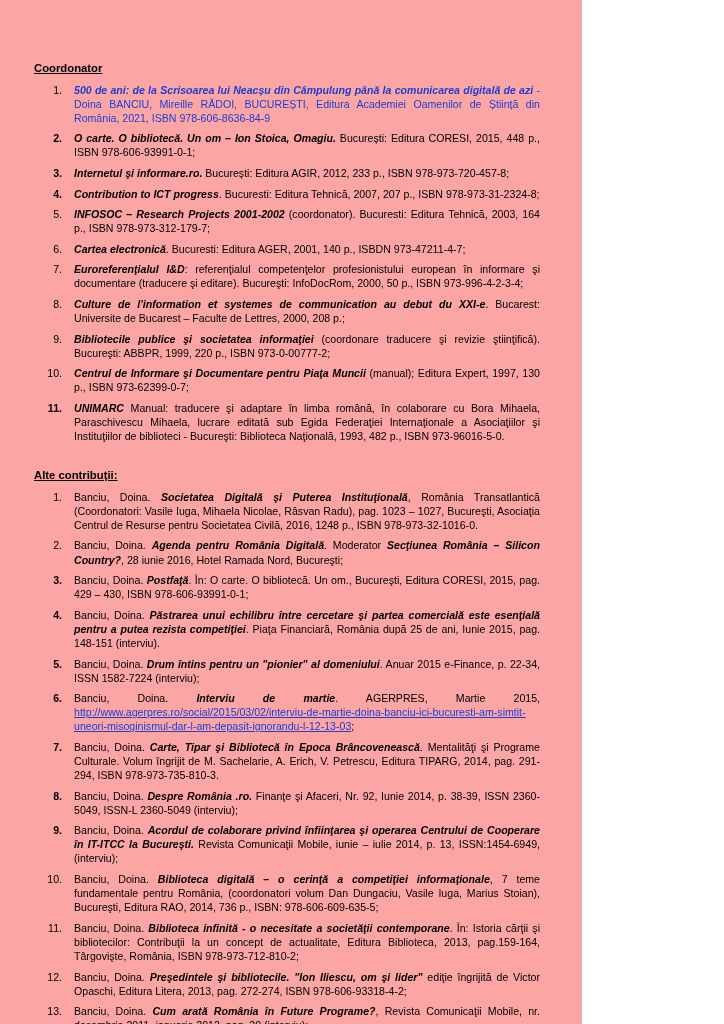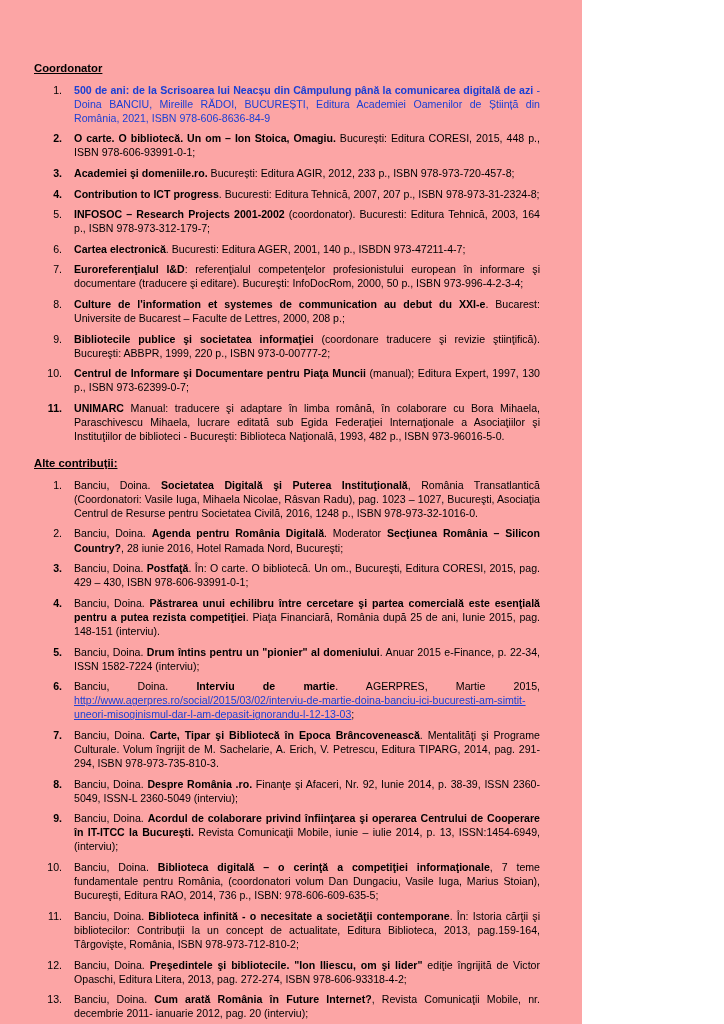--- a/index.html
+++ b/index.html
@@ -22,21 +22,21 @@
     background: #fca5a5;
   }
   .section-heading {
     font-size: 11.3px;
     font-weight: bold;
     text-decoration: underline;
     margin: 0 0 7px 0;
     line-height: 1.2;
   }
   .section-heading.second {
-    margin-top: 14px;
+    margin-top: 26px;
   }
   ol.refs {
     list-style: none;
     margin: 0;
     padding: 0;
     counter-reset: refitem;
   }
   ol.refs > li {
     position: relative;
     padding-left: 40px;
@@ -48,40 +48,40 @@
   ol.refs > li .num {
     position: absolute;
     left: 0;
     width: 28px;
     text-align: right;
     font-size: 10.6px;
   }
   ol.refs > li .num.bold {
     font-weight: bold;
   }
-  .b { font-weight: bold; }
+  .b { font-weight: bold; font-style: italic; }
   .link {
     color: #1a3fd4;
     text-decoration: underline;
   }
   .blue {
     color: #1a3fd4;
   }
   .txt { display: inline; }
 </style>
 </head>
 <body>
 
 <div class="page">
   <div id="sections-root">
       <div class="section-heading">Coordonator</div>
       <ol class="refs">
         <li><span class="num">1.</span><span class="b blue">500 de ani: de la Scrisoarea lui Neacșu din Câmpulung până la comunicarea digitală de azi</span><span class="blue"> - Doina BANCIU, Mireille RĂDOI, BUCUREȘTI, Editura Academiei Oamenilor de Știință din România, 2021, ISBN 978-606-8636-84-9</span></li>
         <li><span class="num bold">2.</span><span class="b">O carte. O bibliotecă. Un om – Ion Stoica, Omagiu.</span><span class="txt"> București: Editura CORESI, 2015, 448 p., ISBN 978-606-93991-0-1;</span></li>
-        <li><span class="num bold">3.</span><span class="b">Academiei şi domeniile.ro.</span><span class="txt"> București: Editura AGIR, 2012, 233 p., ISBN 978-973-720-457-8;</span></li>
+        <li><span class="num bold">3.</span><span class="b">Internetul şi informare.ro.</span><span class="txt"> București: Editura AGIR, 2012, 233 p., ISBN 978-973-720-457-8;</span></li>
         <li><span class="num bold">4.</span><span class="b">Contribution to ICT progress</span><span class="txt">. Bucuresti: Editura Tehnică, 2007, 207 p., ISBN 978-973-31-2324-8;</span></li>
         <li><span class="num">5.</span><span class="b">INFOSOC – Research Projects 2001-2002</span><span class="txt"> (coordonator). Bucuresti: Editura Tehnică, 2003, 164 p., ISBN 978-973-312-179-7;</span></li>
         <li><span class="num">6.</span><span class="b">Cartea electronică</span><span class="txt">. Bucuresti: Editura AGER, 2001, 140 p., ISBDN 973-47211-4-7;</span></li>
         <li><span class="num">7.</span><span class="b">Euroreferenţialul I&amp;D</span><span class="txt">: referenţialul competenţelor profesionistului european în informare şi documentare (traducere şi editare). Bucureşti: InfoDocRom, 2000, 50 p., ISBN 973-996-4-2-3-4;</span></li>
         <li><span class="num">8.</span><span class="b">Culture de l'information et systemes de communication au debut du XXI-e</span><span class="txt">. Bucarest: Universite de Bucarest – Faculte de Lettres, 2000, 208 p.;</span></li>
         <li><span class="num">9.</span><span class="b">Bibliotecile publice şi societatea informaţiei</span><span class="txt"> (coordonare traducere şi revizie ştiinţifică). Bucureşti: ABBPR, 1999, 220 p., ISBN 973-0-00777-2;</span></li>
         <li><span class="num">10.</span><span class="b">Centrul de Informare şi Documentare pentru Piaţa Muncii</span><span class="txt"> (manual); Editura Expert, 1997, 130 p., ISBN 973-62399-0-7;</span></li>
         <li><span class="num bold">11.</span><span class="b">UNIMARC</span><span class="txt"> Manual: traducere şi adaptare în limba română, în colaborare cu Bora Mihaela, Paraschivescu Mihaela, lucrare editată sub Egida Federaţiei Internaţionale a Asociaţiilor şi Instituţiilor de biblioteci - Bucureşti: Biblioteca Naţională, 1993, 482 p., ISBN 973-96016-5-0.</span></li>
       </ol>
       <div class="section-heading second">Alte contribuţii:</div>
@@ -91,16 +91,16 @@
         <li><span class="num bold">3.</span><span class="txt">Banciu, Doina. </span><span class="b">Postfaţă</span><span class="txt">. În: O carte. O bibliotecă. Un om., Bucureşti, Editura CORESI, 2015,  pag. 429 – 430, ISBN 978-606-93991-0-1;</span></li>
         <li><span class="num bold">4.</span><span class="txt">Banciu, Doina. </span><span class="b">Păstrarea unui echilibru între cercetare şi partea comercială este esenţială pentru a putea rezista competiţiei</span><span class="txt">. Piaţa Financiară, România după 25 de ani, Iunie 2015, pag. 148-151 (interviu).</span></li>
         <li><span class="num bold">5.</span><span class="txt">Banciu, Doina. </span><span class="b">Drum întins pentru un "pionier" al domeniului</span><span class="txt">. Anuar 2015 e-Finance, p. 22-34, ISSN 1582-7224 (interviu);</span></li>
         <li><span class="num bold">6.</span><span class="txt">Banciu, Doina. </span><span class="b">Interviu de martie</span><span class="txt">. AGERPRES, Martie 2015, </span><a class="link" href="#">http://www.agerpres.ro/social/2015/03/02/interviu-de-martie-doina-banciu-ici-bucuresti-am-simtit-uneori-misoginismul-dar-l-am-depasit-ignorandu-l-12-13-03</a><span class="txt">;</span></li>
         <li><span class="num bold">7.</span><span class="txt">Banciu, Doina. </span><span class="b">Carte, Tipar şi Bibliotecă în Epoca Brâncovenească</span><span class="txt">. Mentalităţi şi Programe Culturale. Volum îngrijit de M. Sachelarie, A. Erich, V. Petrescu, Editura TIPARG, 2014, pag. 291-294, ISBN 978-973-735-810-3.</span></li>
         <li><span class="num bold">8.</span><span class="txt">Banciu, Doina. </span><span class="b">Despre România .ro.</span><span class="txt"> Finanţe şi Afaceri, Nr. 92, Iunie 2014, p. 38-39, ISSN 2360-5049, ISSN-L 2360-5049 (interviu);</span></li>
         <li><span class="num bold">9.</span><span class="txt">Banciu, Doina. </span><span class="b">Acordul de colaborare privind înfiinţarea şi operarea Centrului de Cooperare în IT-ITCC la Bucureşti.</span><span class="txt"> Revista Comunicaţii Mobile, iunie – iulie 2014, p. 13, ISSN:1454-6949, (interviu);</span></li>
         <li><span class="num">10.</span><span class="txt">Banciu, Doina. </span><span class="b">Biblioteca digitală – o cerinţă a competiţiei informaţionale</span><span class="txt">, 7 teme fundamentale pentru România, (coordonatori volum Dan Dungaciu, Vasile Iuga, Marius Stoian), Bucureşti, Editura RAO, 2014, 736 p., ISBN: 978-606-609-635-5;</span></li>
         <li><span class="num">11.</span><span class="txt">Banciu, Doina. </span><span class="b">Biblioteca infinită - o necesitate a societăţii contemporane</span><span class="txt">. În: Istoria cărţii şi bibliotecilor: Contribuţii la un concept de actualitate, Editura Biblioteca, 2013, pag.159-164, Târgovişte, România, ISBN 978-973-712-810-2;</span></li>
         <li><span class="num">12.</span><span class="txt">Banciu, Doina. </span><span class="b">Preşedintele şi bibliotecile. "Ion Iliescu, om şi lider"</span><span class="txt"> ediţie îngrijită de Victor Opaschi, Editura Litera, 2013, pag. 272-274, ISBN 978-606-93318-4-2;</span></li>
-        <li><span class="num">13.</span><span class="txt">Banciu, Doina. </span><span class="b">Cum arată România în Future Internet?</span><span class="txt">, Revista Comunicaţii Mobile, nr. decembrie 2011- ianuarie 2012, pag. 20 (interviu);</span></li>
+        <li><span class="num">13.</span><span class="txt">Banciu, Doina. </span><span class="b">Cum arată România în Future Programe?</span><span class="txt">, Revista Comunicaţii Mobile, nr. decembrie 2011- ianuarie 2012, pag. 20 (interviu);</span></li>
       </ol>
     </div>
 </div>
 
 </body></html>

